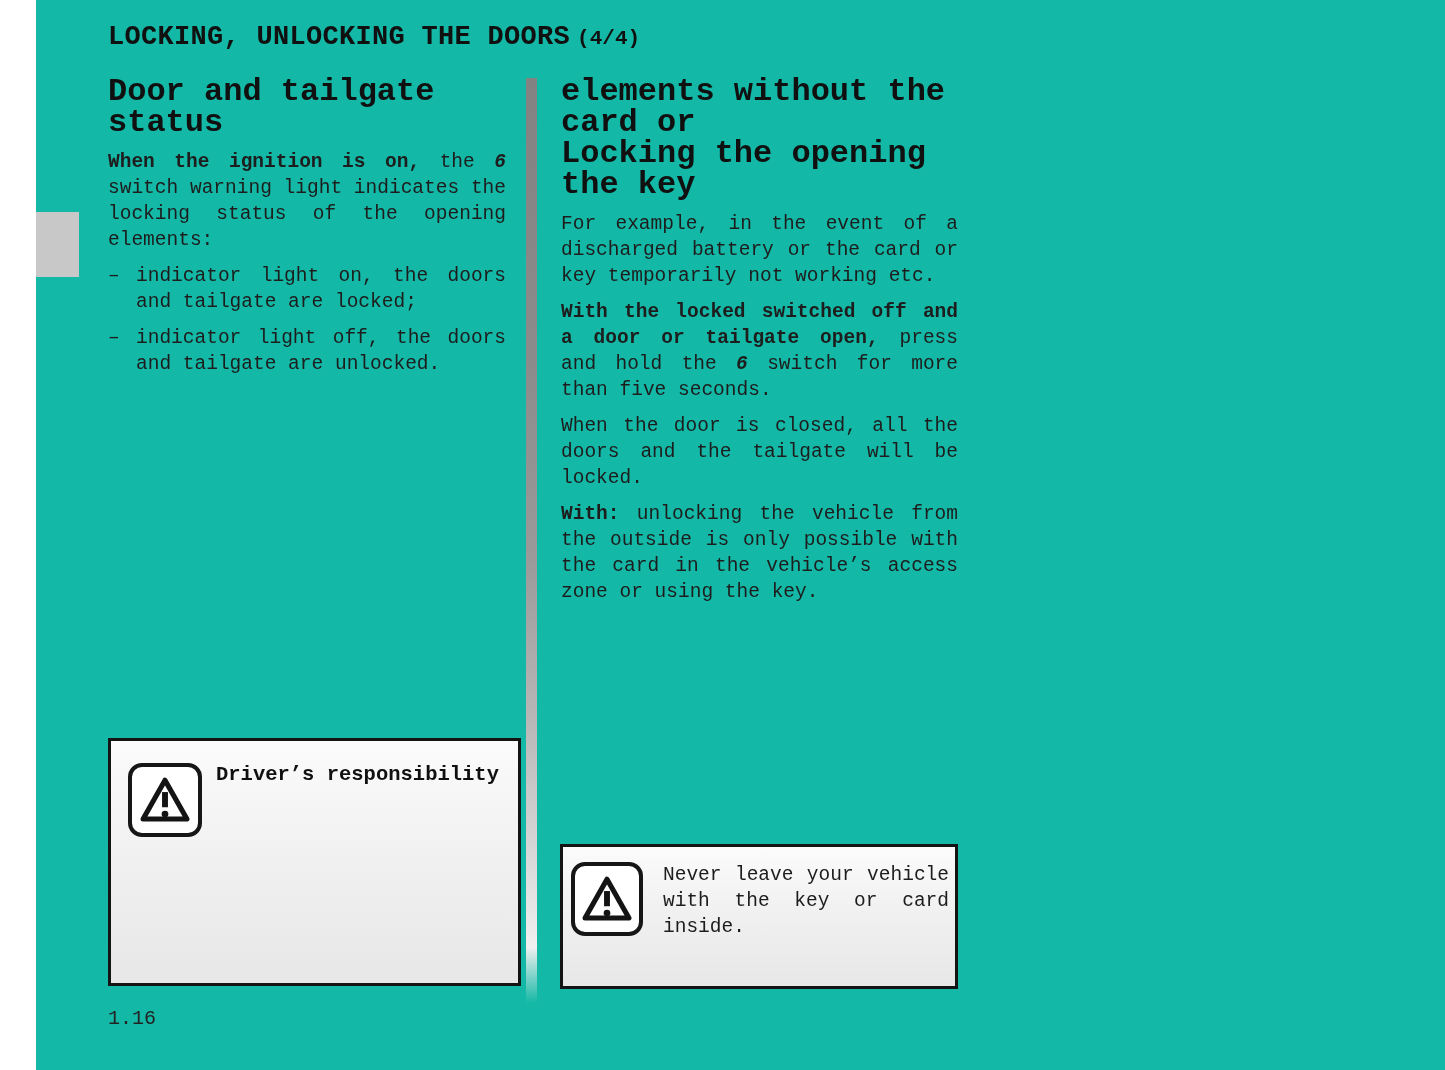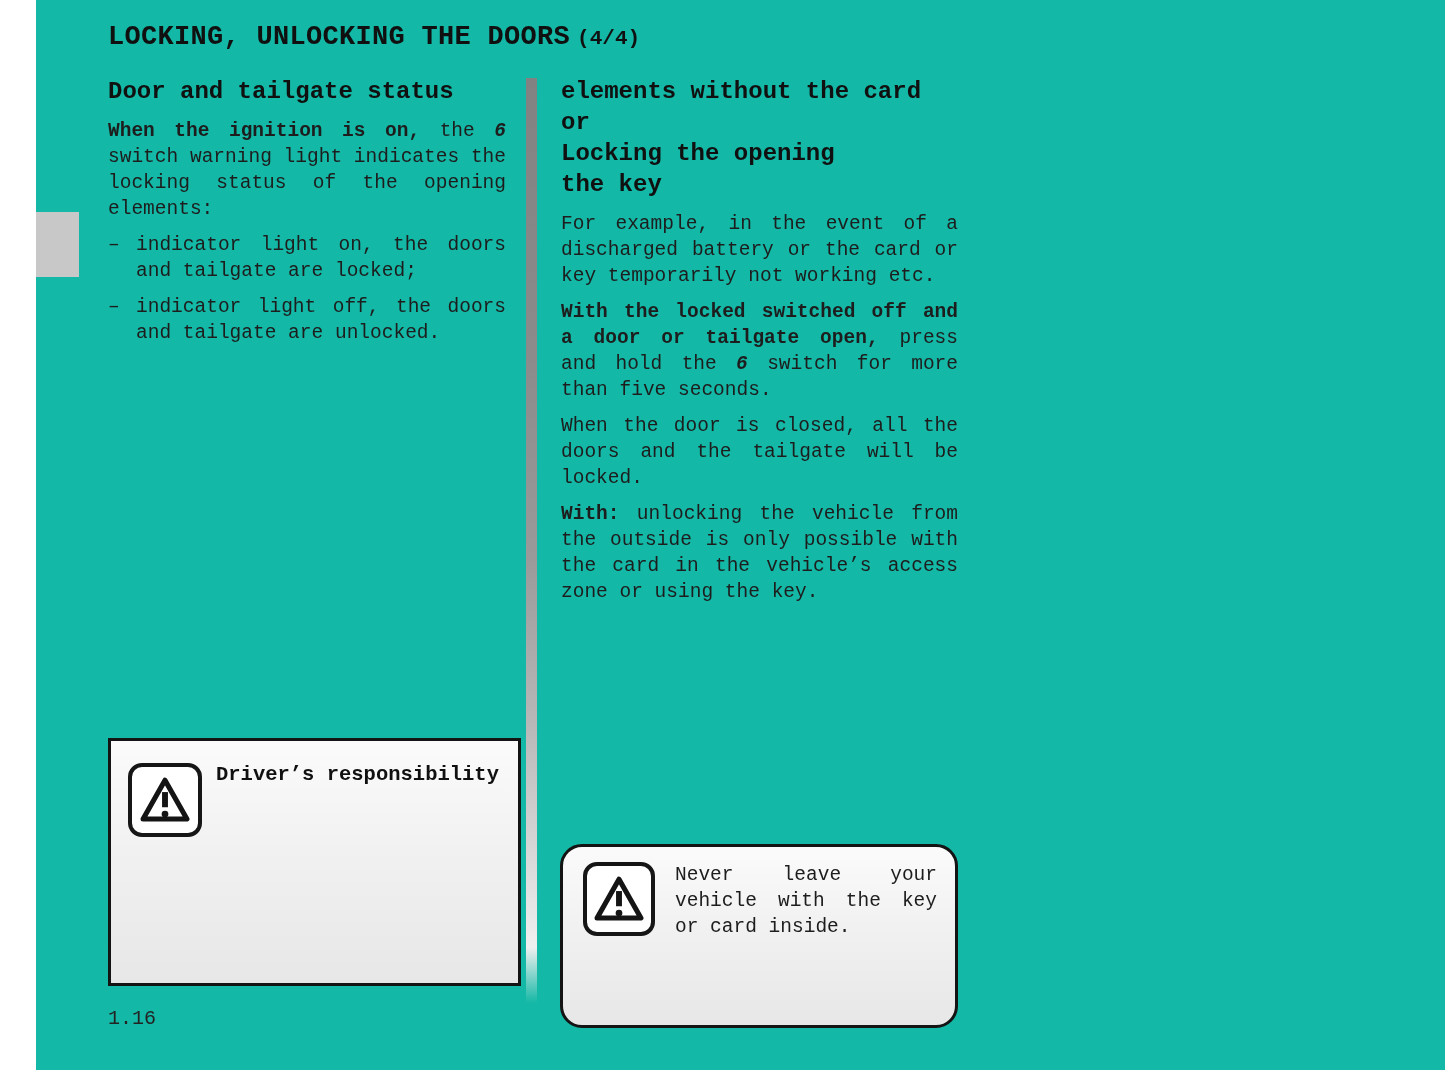--- a/index.html
+++ b/index.html
@@ -21,39 +21,39 @@
   }
   .divider {
     position:absolute; left:490px; top:78px; width:11px; height:925px;
     background:linear-gradient(to bottom,
       #828282 0%, #8b8b8b 30%, #9a9a9a 52%, #b8b8b8 70%,
       #d8d8d8 84%, #f0f0f0 94%, rgba(255,255,255,0) 100%);
   }
   .col { position:absolute; top:76px; }
   .col-left  { left:72px;  width:398px; }
   .col-right { left:525px; width:397px; }
-  .heading { margin:0 0 11px 0; font-size:24px; line-height:31px; font-weight:700; color:#101010; }
+  .heading { margin:0 0 11px 0; font-size:32px; line-height:31px; font-weight:700; color:#101010; }
   .heading div { display:block; }
   .body-p {
     margin:0 0 10px 0; font-size:19.5px; line-height:26px;
     text-align:justify; hyphens:manual; -webkit-hyphens:manual;
   }
   .bold-run { font-weight:700; }
   .num-ref { font-weight:700; font-style:italic; }
   .bullet { display:flex; margin:0 0 10px 0; font-size:19.5px; line-height:26px; }
   .bullet .dash { flex:0 0 28px; width:28px; }
   .bullet .btext { flex:1; text-align:justify; hyphens:manual; -webkit-hyphens:manual; }
 
   .warnbox {
     position:absolute; box-sizing:border-box;
     border:3px solid #141414;
     background:linear-gradient(to bottom, #fbfbfb 0%, #f1f1f1 45%, #e7e7e7 100%);
   }
   .box-left  { left:72px;  top:738px; width:413px; height:248px; padding:20px 15px; }
-  .box-right { left:524px; top:844px; width:398px; height:184px; padding:13px 18px; display:flex; align-items:flex-start;border-radius:22px; }
+  .box-right { left:524px; top:844px; width:398px; height:145px; padding:13px 6px; display:flex; align-items:flex-start; }
 
   .warn-icon-frame {
     width:74px; height:74px; box-sizing:border-box;
     background:#ffffff; border:4px solid #161616; border-radius:14px;
     display:flex; align-items:center; justify-content:center;
   }
   .box-left .warn-icon-frame { float:left; margin:2px 14px 30px 2px; }
   .box-right .warn-icon-frame { flex:0 0 72px; margin:2px 20px 0 2px; }
 
   .boxtitle { font-size:20.5px; font-weight:700; line-height:28px; color:#101010; }

